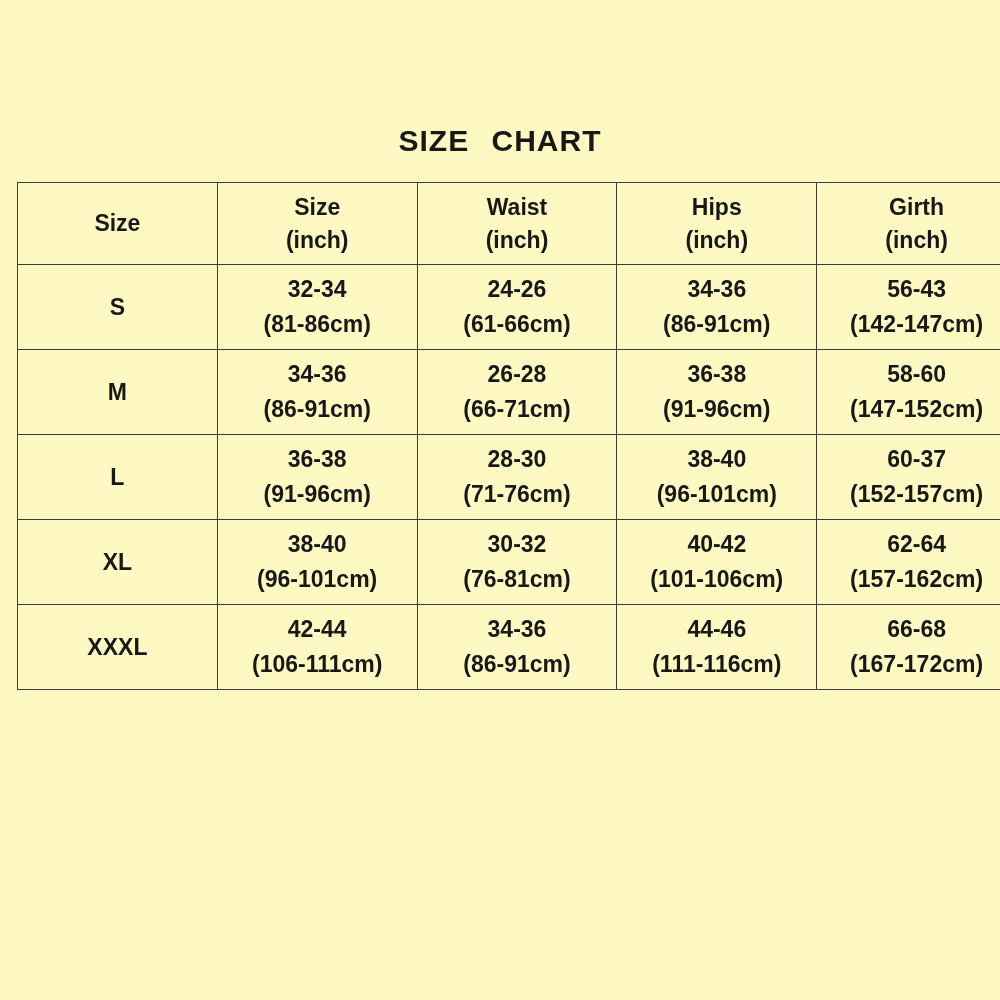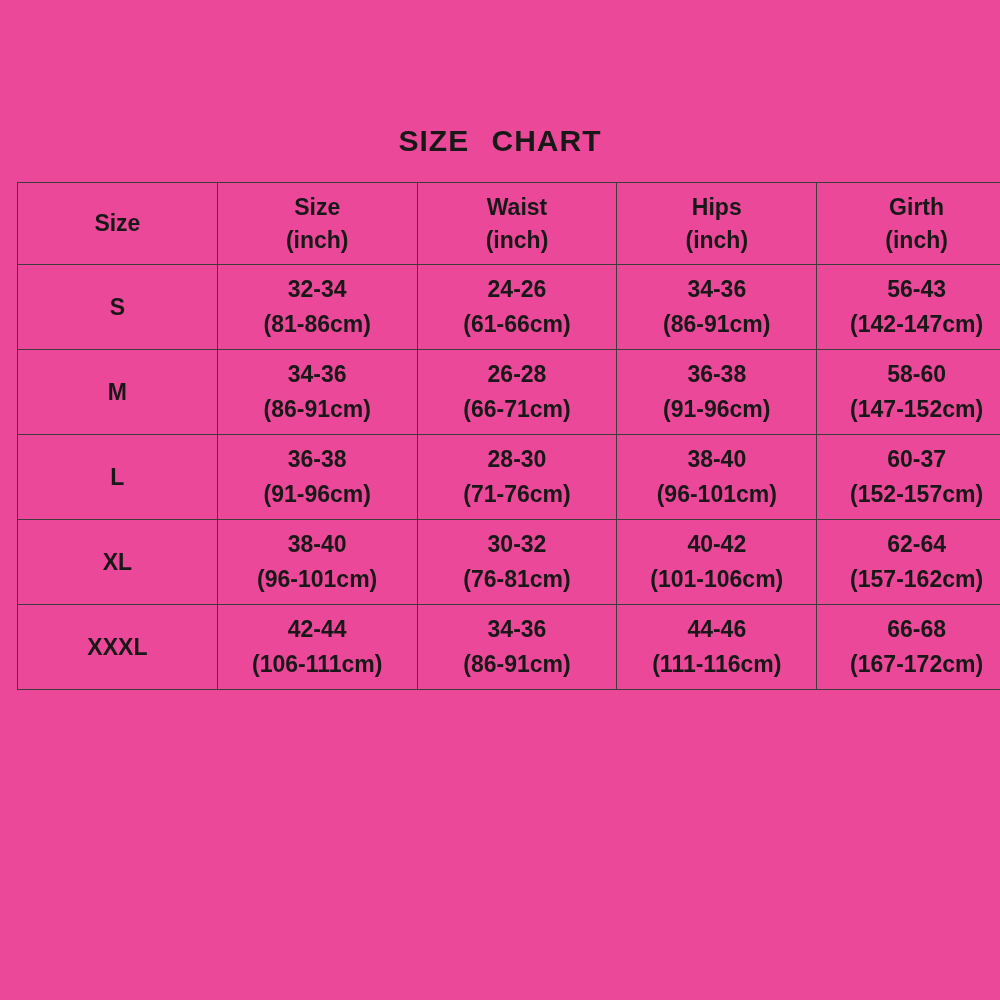--- a/index.html
+++ b/index.html
@@ -5,21 +5,21 @@
   html, body {
     margin: 0;
     padding: 0;
     background: #ffffff;
     font-family: "Liberation Sans", sans-serif;
   }
   .page {
     position: relative;
     width: 1000px;
     height: 1000px;
-    background: #ec4899;
+    background: #fef9c3;
     overflow: hidden;
   }
   .title {
     position: absolute;
     top: 124px;
     left: 0;
     width: 100%;
     margin: 0;
     text-align: center;
     font-size: 30px;

